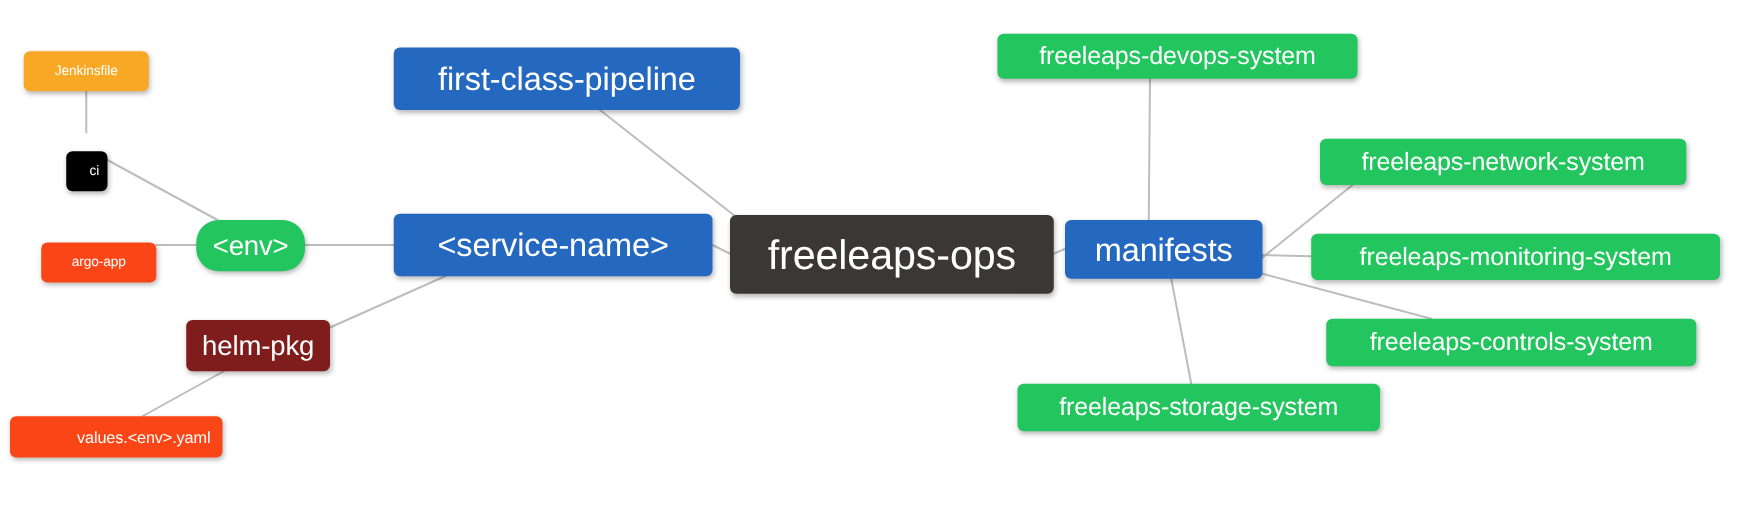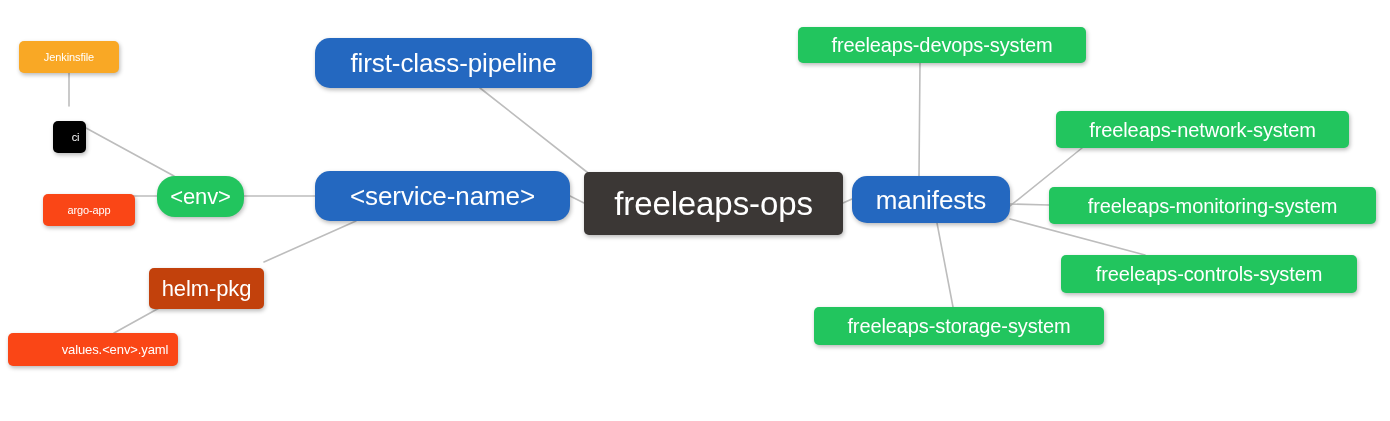--- a/index.html
+++ b/index.html
@@ -37,21 +37,21 @@
     white-space: nowrap;
     line-height: 1;
     letter-spacing: -0.1px;
   }
   .node-label {
     display: block;
     white-space: nowrap;
   }
   
   .lvl-root   { font-size: 33px; }
-  .lvl-1      { font-size: 26px; border-radius: 15px; }
+  .lvl-1      { font-size: 26px; }
   .lvl-2      { font-size: 22px; }
   .lvl-3      { font-size: 20px; }
   .lvl-4      { font-size: 13px; }
   .lvl-5      { font-size: 11px; margin-top: 15px; }
 </style>
 </head>
 <body>
 
 <div id="mindmap">
   <svg id="edge-layer" viewBox="0 0 1390 421">
@@ -70,30 +70,30 @@
       <line x1="1010" y1="219" x2="1145" y2="255" stroke="#bdbdbd" stroke-width="1.6" stroke-linecap="round"></line>
       <line x1="937" y1="223" x2="953" y2="307" stroke="#bdbdbd" stroke-width="1.6" stroke-linecap="round"></line>
     </svg>
   <div id="node-layer">
       <div class="node lvl-5" style="left: 19px; top: 26px; width: 100px; height: 32px; background: rgb(249, 168, 37);">
         <span class="node-label">Jenkinsfile</span>
       </div>
       <div class="node lvl-5" style="left: 53px; top: 106px; width: 33px; height: 32px; background: #000000; padding-left: 12px;">
         <span class="node-label">ci</span>
       </div>
-      <div class="node lvl-5" style="left: 43px; top: 179px; width: 92px; height: 32px; background: rgb(250, 70, 22);">
+      <div class="node lvl-5" style="left: 33px; top: 179px; width: 92px; height: 32px; background: rgb(250, 70, 22);">
         <span class="node-label">argo-app</span>
       </div>
       <div class="node lvl-4" style="left: 8px; top: 333px; width: 170px; height: 33px; background: rgb(250, 70, 22); padding-left: 44px;">
         <span class="node-label">values.&lt;env&gt;.yaml</span>
       </div>
       <div class="node lvl-2" style="left: 157px; top: 176px; width: 87px; height: 41px; background: rgb(34, 197, 94); border-radius: 18px;">
         <span class="node-label">&lt;env&gt;</span>
       </div>
-      <div class="node lvl-2" style="left: 149px; top: 268px; width: 115px; height: 41px; background: #c2410c;">
+      <div class="node lvl-2" style="left: 149px; top: 256px; width: 115px; height: 41px; background: #7f1d1d;">
         <span class="node-label">helm-pkg</span>
       </div>
       <div class="node lvl-1" style="left: 315px; top: 38px; width: 277px; height: 50px; background: rgb(36, 104, 192);">
         <span class="node-label">first-class-pipeline</span>
       </div>
       <div class="node lvl-1" style="left: 315px; top: 171px; width: 255px; height: 50px; background: rgb(36, 104, 192);">
         <span class="node-label">&lt;service-name&gt;</span>
       </div>
       <div class="node lvl-root" style="left: 584px; top: 172px; width: 259px; height: 63px; background: rgb(59, 55, 53);">
         <span class="node-label">freeleaps-ops</span>

